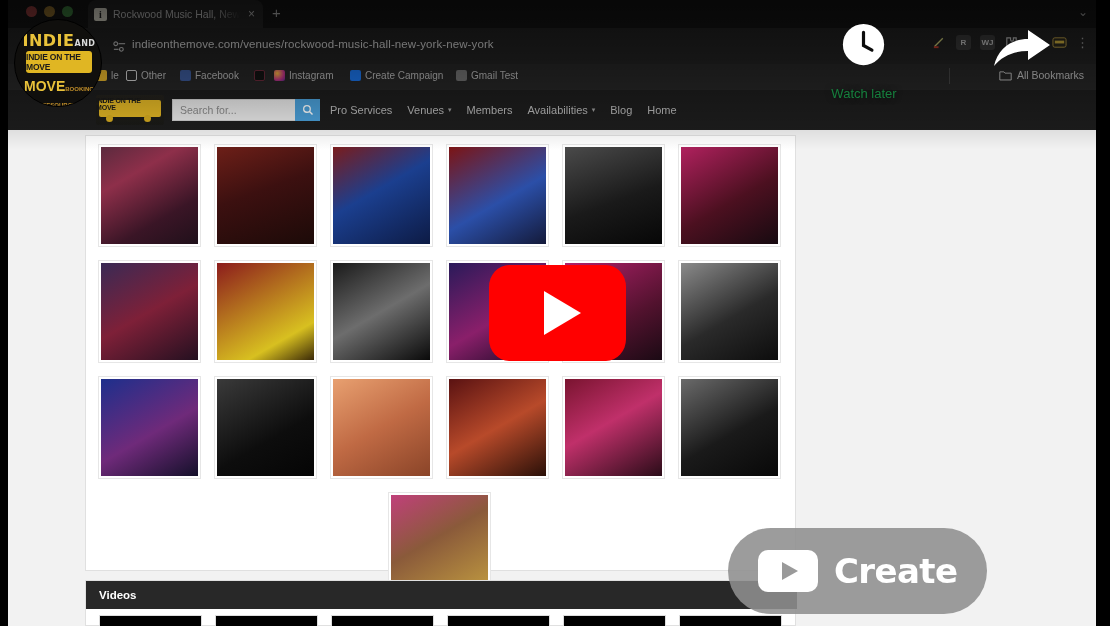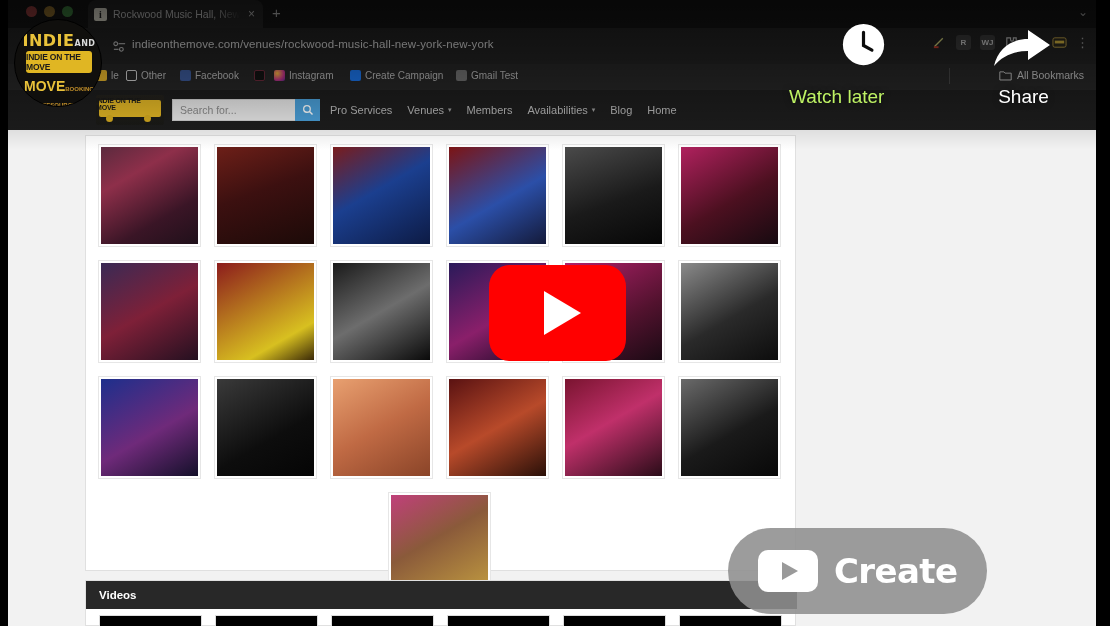--- a/index.html
+++ b/index.html
@@ -93,22 +93,22 @@
   .av-bus b { font-size:8.5px; color:#1b1b1b; letter-spacing:-.2px; }
   .av-tour { position:absolute; left:0; top:58px; width:88px; text-align:center; color:#e9c23a;
     font-size:14px; font-weight:bold; }
   .av-tour em { font-size:6px; color:#c08e2a; font-style:normal; }
 
   .yt-title { position:absolute; left:112px; top:44px; width:880px; color:#fff; font-size:30px;
     line-height:38px; text-shadow:0 0 8px rgba(0,0,0,.45); white-space:nowrap; }
 
   .yt-watchlater { position:absolute; left:841px; top:22px; width:45px; height:45px; }
   .yt-watchlater svg { width:45px; height:45px; }
-  .yt-wl-label { position:absolute; left:789px; top:86px; width:150px; color:#bef264;
-    font-size:19px; text-shadow:0 0 6px rgba(0,0,0,.5); }
+  .yt-wl-label { position:absolute; left:789px; top:86px; width:150px; text-align:center; color:#15803d;
+    font-size:13px; text-shadow:0 0 6px rgba(0,0,0,.5); }
   .yt-share { position:absolute; left:990px; top:28px; width:64px; height:40px; }
   .yt-share-label { position:absolute; left:951px; top:86px; width:145px; text-align:center; color:#fff;
     font-size:19px; text-shadow:0 0 6px rgba(0,0,0,.5); }
 
   .yt-play { position:absolute; left:489px; top:265px; width:137px; height:96px; background:#ff0000;
     border-radius:20px/22px; display:flex; align-items:center; justify-content:center; }
   .yt-play .tri { width:0; height:0; border-left:37px solid #fff; border-top:22px solid transparent;
     border-bottom:22px solid transparent; margin-left:9px; }
 
   .yt-watch-on { position:absolute; left:728px; top:528px; height:86px; padding:0 30px;
@@ -369,21 +369,20 @@
       <path d="M24 11v14l9 5" stroke="#0c0c0c" stroke-width="3.4" fill="none" stroke-linecap="round"></path>
     </svg>
   </div>
   <div class="yt-wl-label">Watch later</div>
 
   <div class="yt-share">
     <svg viewBox="0 0 64 40" width="64" height="40">
       <path d="M4 38C8 20 22 11 38 11V2l22 15-22 15v-9C24 23 12 28 4 38z" fill="#fff"></path>
     </svg>
   </div>
-  <div class="yt-share-label">Share</div>
 
   <div class="yt-play">
     <span class="tri"></span>
   </div>
 
   <div class="yt-watch-on">
     <span class="yt-wm-badge">
       <span class="tri2"></span>
     </span>
     <span class="yt-wm-word">Create</span>

